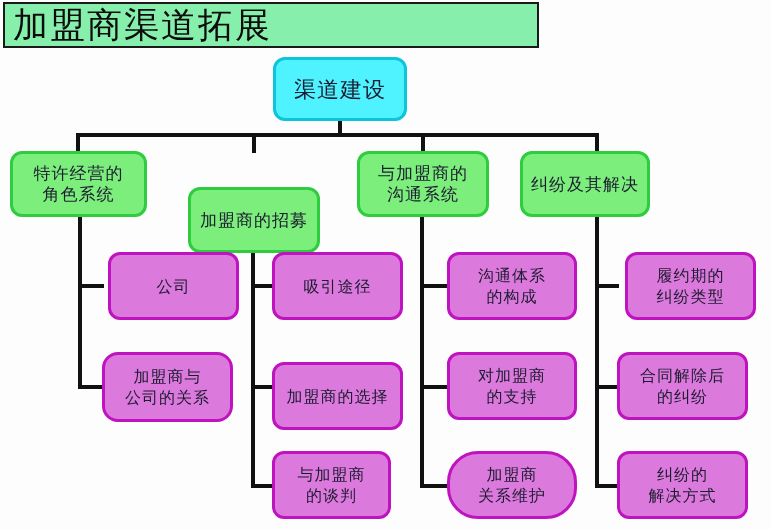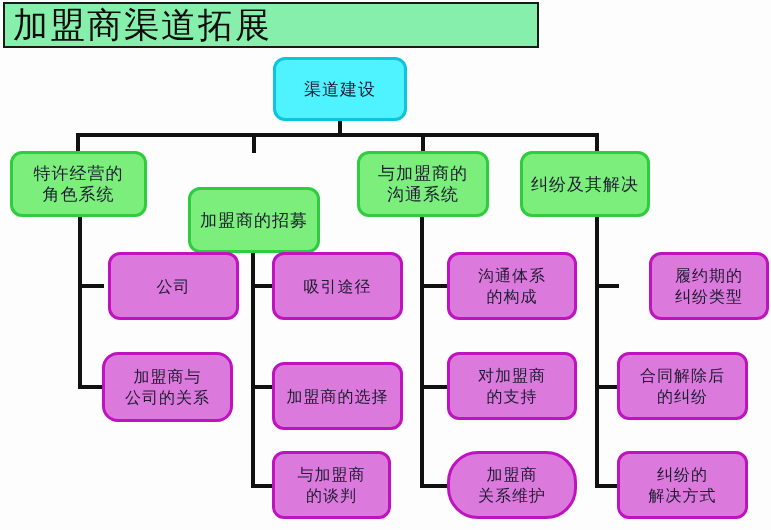--- a/index.html
+++ b/index.html
@@ -45,21 +45,21 @@
     white-space: pre-line;
     color: #1c1c30;
     font-size: 16px;
     line-height: 21px;
     letter-spacing: 1px;
     z-index: 2;
   }
   .node.root {
     background: var(--root-fill, #4ff2ff);
     border: 3px solid var(--root-border, #0cc4dc);
-    font-size: 17px;
+    font-size: 22px;
   }
   .node.branch {
     background: var(--branch-fill, #7cee7c);
     border: 3px solid var(--branch-border, #2fcc3f);
     font-size: 17px;
   }
   .node.leaf {
     background: var(--leaf-fill, #dc79dc);
     border: 3px solid var(--leaf-border, #c013c0);
   }
@@ -83,21 +83,21 @@
   #leaf-1-2    { left: 102px; top: 352px; width: 131px; height: 70px; border-radius: 16px; }
 
   #leaf-2-1    { left: 272px; top: 252px; width: 131px; height: 68px; }
   #leaf-2-2    { left: 272px; top: 352px; width: 131px; height: 68px; margin-top: 10px; }
   #leaf-2-3    { left: 272px; top: 451px; width: 119px; height: 68px; }
 
   #leaf-3-1    { left: 447px; top: 252px; width: 130px; height: 68px; }
   #leaf-3-2    { left: 447px; top: 352px; width: 130px; height: 68px; }
   #leaf-3-3    { left: 447px; top: 451px; width: 130px; height: 68px; border-radius: 31px; }
 
-  #leaf-4-1    { left: 649px; top: 252px; width: 120px; height: 68px; }
+  #leaf-4-1    { left: 625px; top: 252px; width: 131px; height: 68px; }
   #leaf-4-2    { left: 617px; top: 352px; width: 131px; height: 68px; }
   #leaf-4-3    { left: 617px; top: 451px; width: 131px; height: 68px; }
 
   
   #stem-root   { left: 338px; top: 119px; width: 4px;   height: 16px; }
   #bus-level1  { left: 76px;  top: 133px; width: 523px; height: 4px;  }
   #drop-1      { left: 76px;  top: 133px; width: 4px;   height: 20px; }
   #drop-2      { left: 252px; top: 133px; width: 4px;   height: 20px; }
   #drop-3      { left: 421px; top: 133px; width: 4px;   height: 20px; }
   #drop-4      { left: 595px; top: 133px; width: 4px;   height: 20px; }

